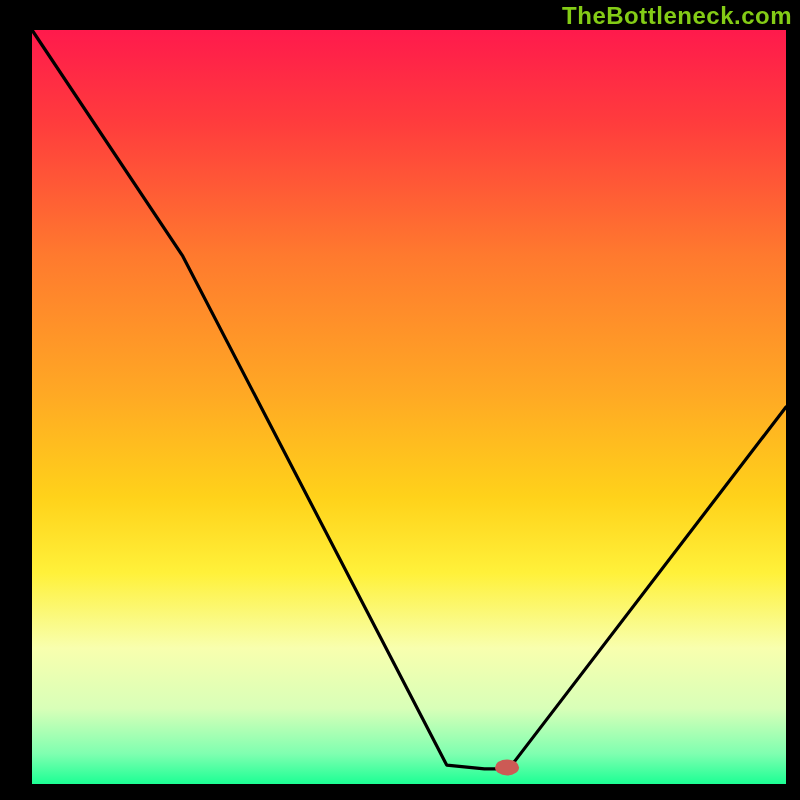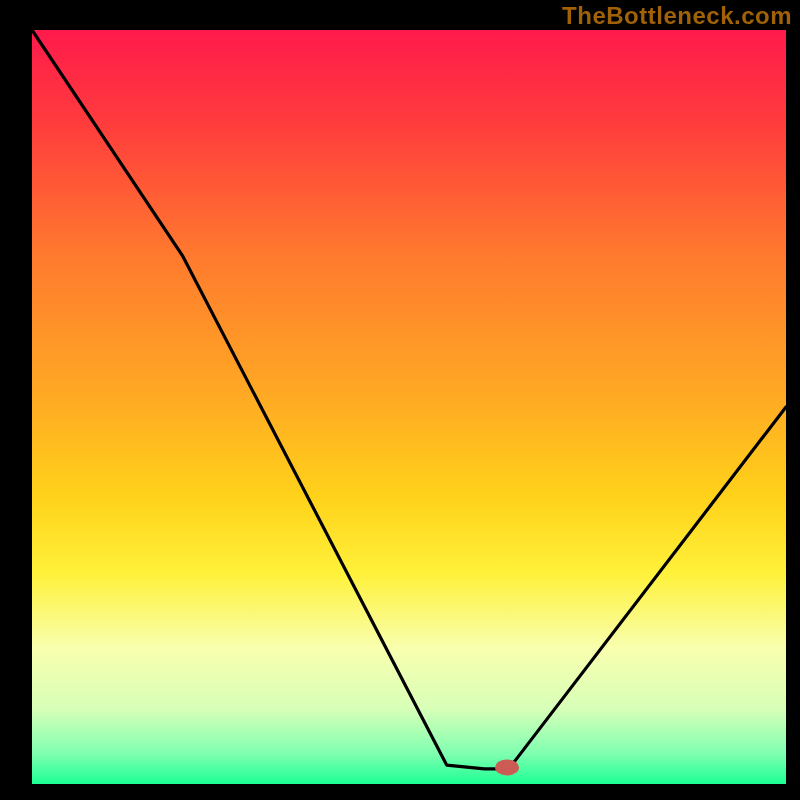--- a/index.html
+++ b/index.html
@@ -15,21 +15,21 @@
     width: 800px;
     height: 800px;
   }
   .watermark {
     position: absolute;
     top: 2px;
     right: 8px;
     font-family: Arial, Helvetica, sans-serif;
     font-size: 24px;
     font-weight: bold;
-    color: #a16207;
+    color: #84cc16;
     z-index: 10;
     letter-spacing: 0.5px;
   }
   svg {
     display: block;
   }
 </style>
 </head>
 <body>
 

